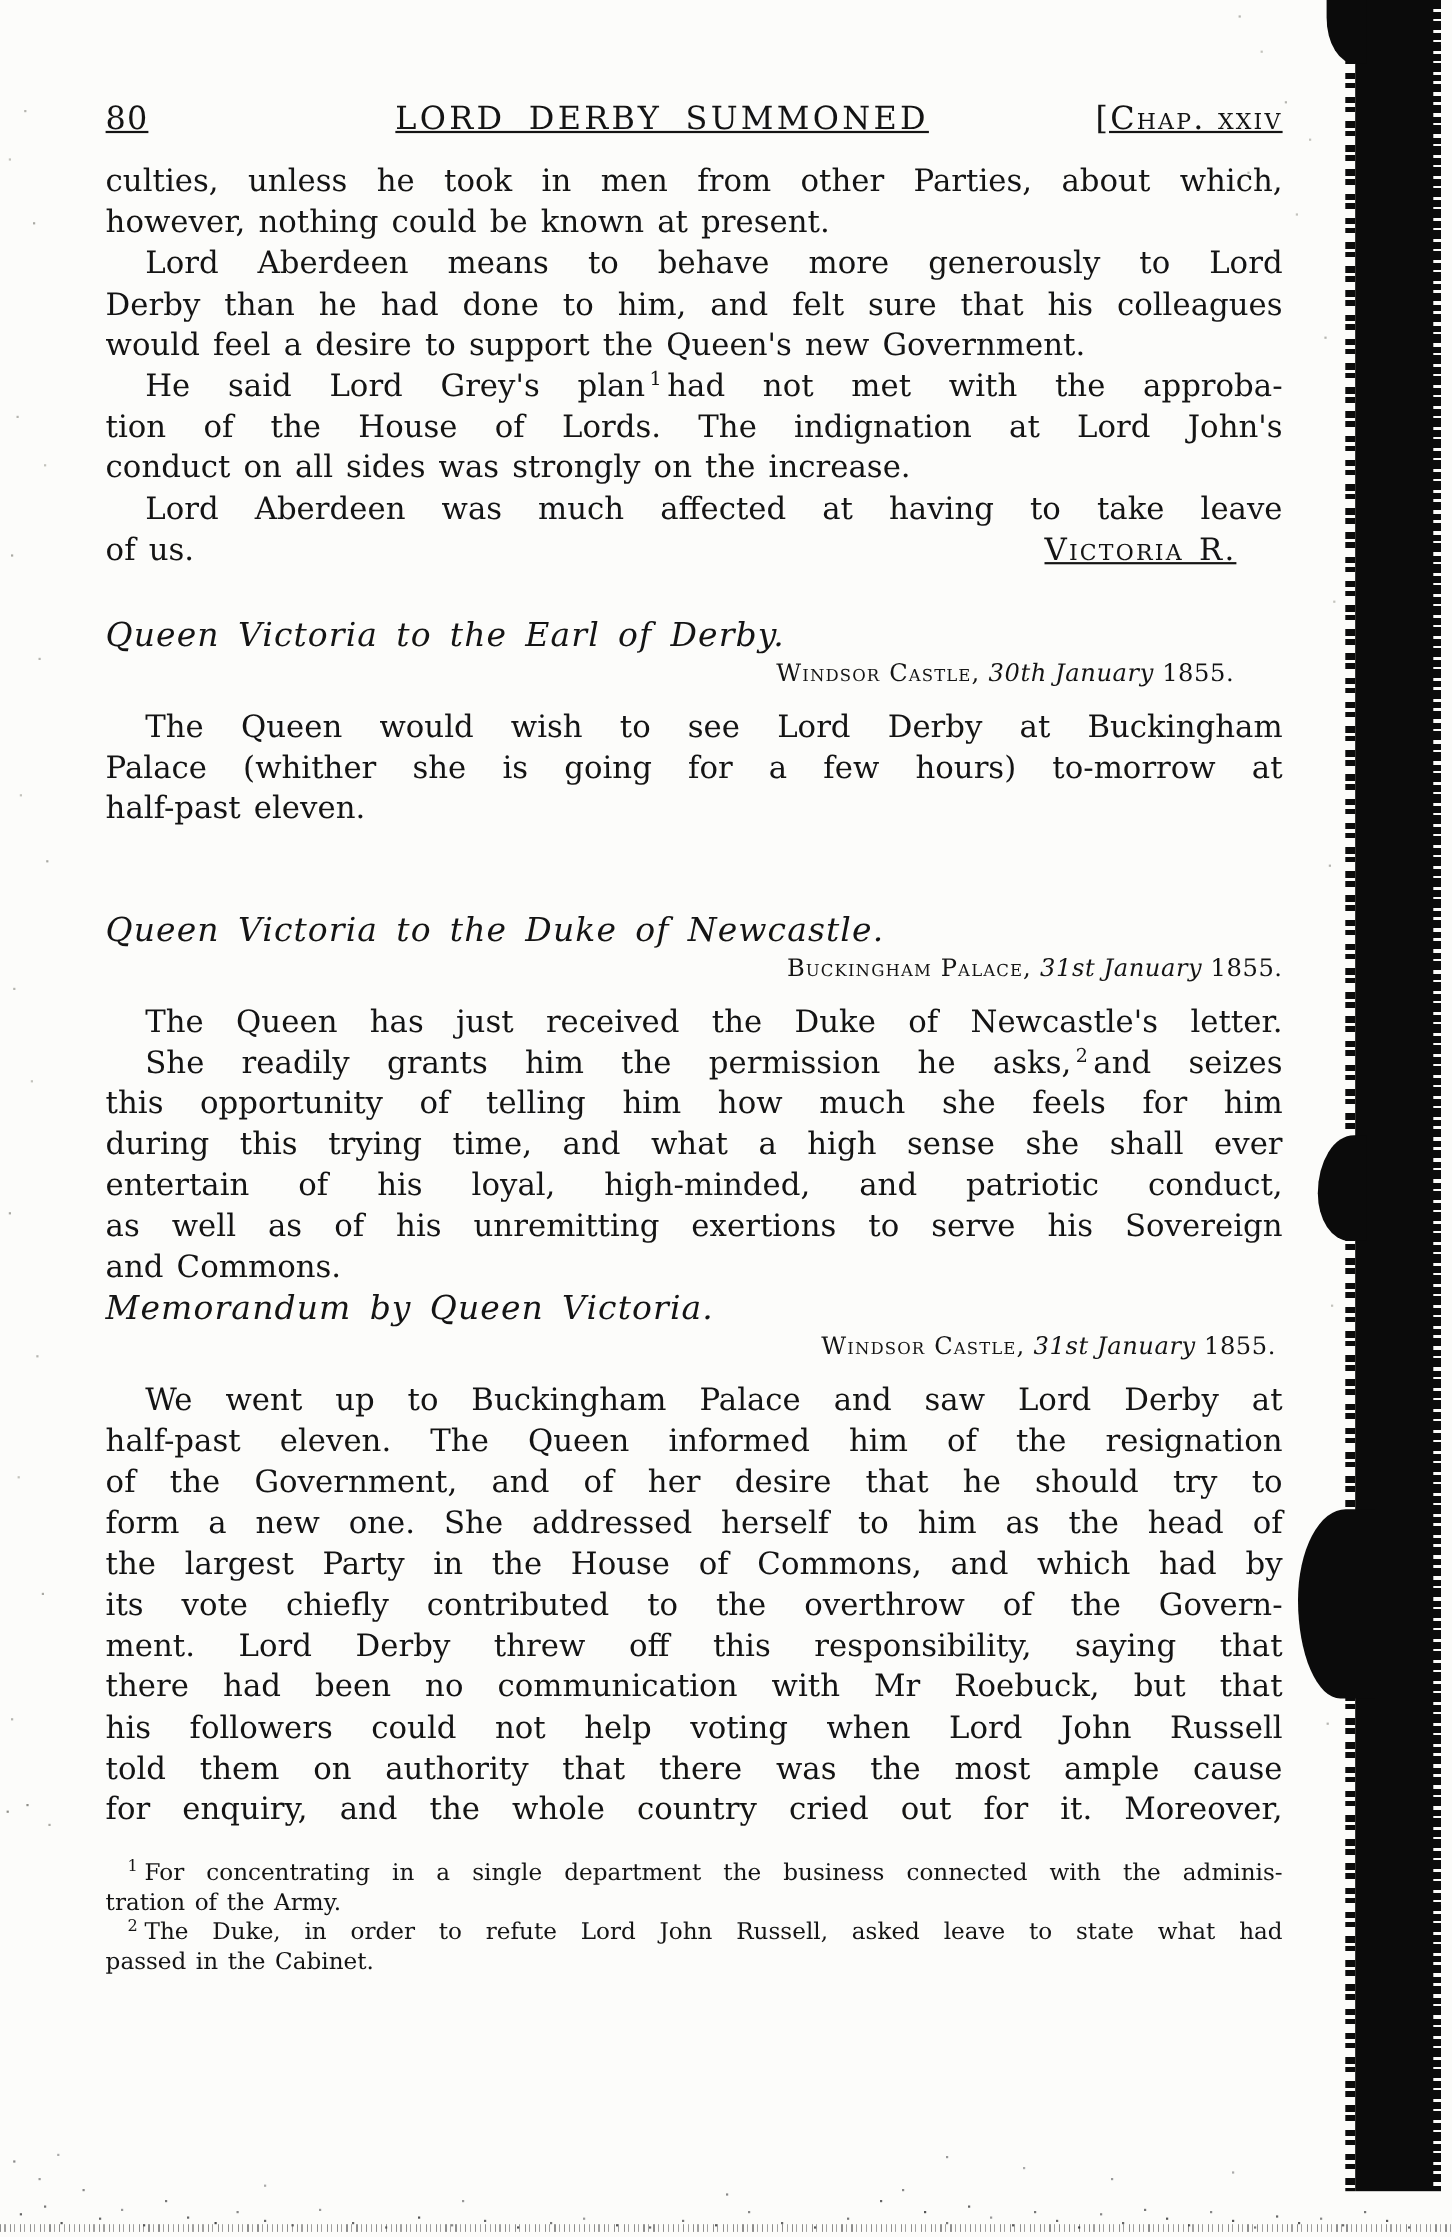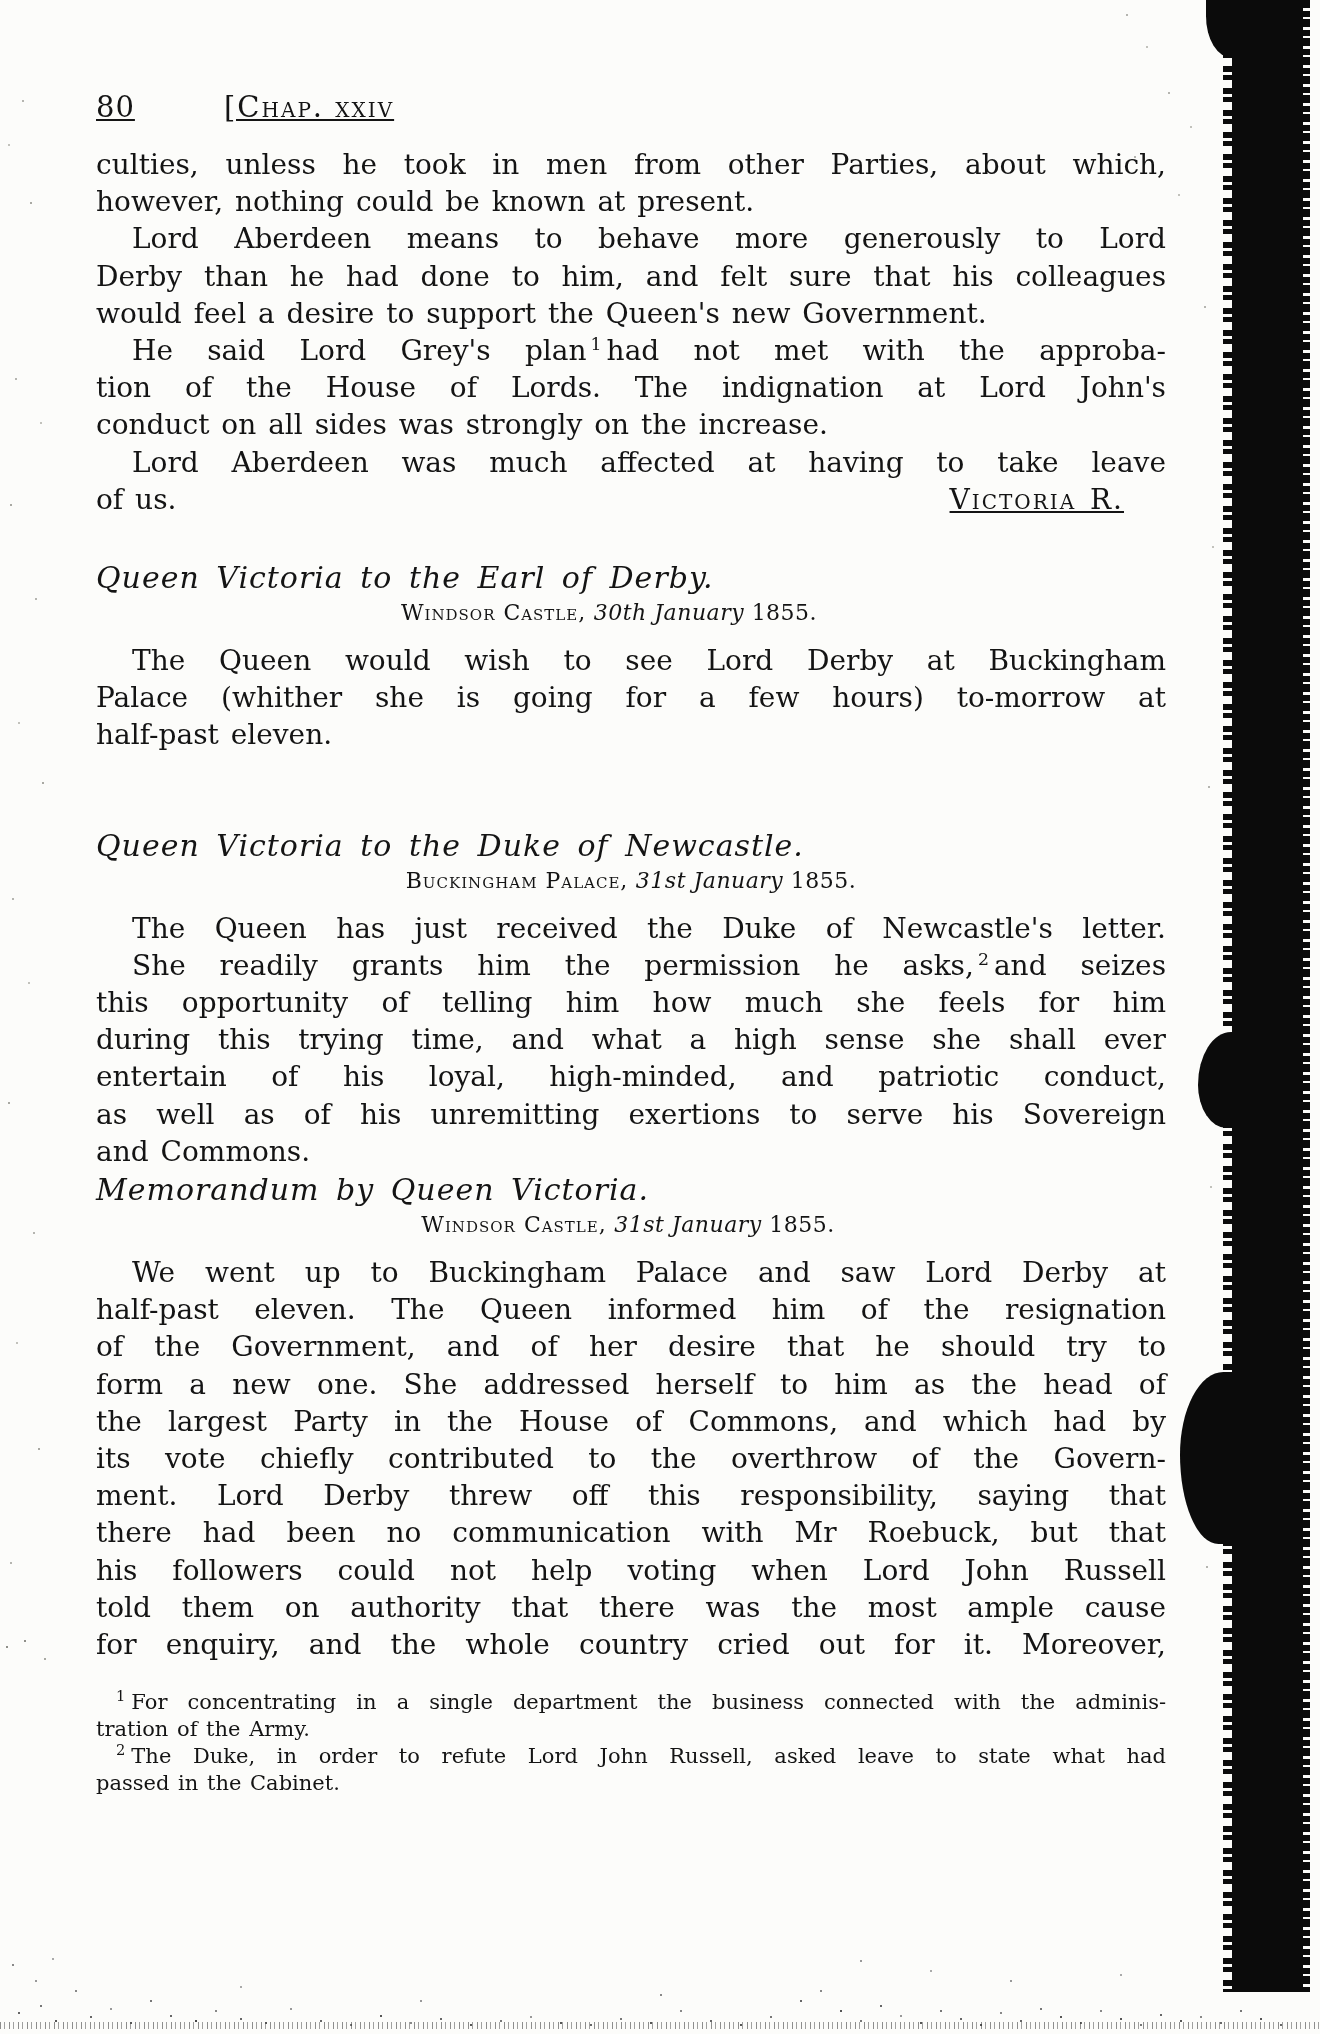--- a/index.html
+++ b/index.html
@@ -18,21 +18,21 @@
   .chapref { flex:0 0 auto; font-variant:small-caps; letter-spacing:2px; padding-left:8px; }
 
   
   .bl { font-size:28px; line-height:37.2px; word-spacing:3px; }
   .j  { text-align:justify; text-align-last:justify; }
   .ind{ text-indent:36px; }
   .fnref { font-size:62%; line-height:0; margin:0 5px 0 4px; }
 
   
   .lh { font-style:italic; font-size:30px; line-height:40px; text-align:left; letter-spacing:1px; word-spacing:6px; }
-  .dateline { font-size:22px; line-height:30px; text-align:center; margin-bottom:14px; letter-spacing:.5px; }
+  .dateline { font-size:22px; line-height:30px; text-align:right; margin-bottom:14px; letter-spacing:.5px; }
   .sc { font-variant:small-caps; letter-spacing:1px; }
   .it { font-style:italic; }
 
   .mt-l1 { margin-top:40px; }
   .mt-l2 { margin-top:72px; }
   .mt-l3 { }
   .dl-inset1 { padding-right:44px; }
   .dl-inset3 { padding-right:6px; }
 
   
@@ -87,20 +87,21 @@
 </style>
 </head>
 <body>
 
 <div class="scan">
 
   <div class="col">
 
     <div class="pagehead">
       <span class="pageno">80</span>
+      <span class="runtitle">LORD DERBY SUMMONED</span>
       <span class="chapref">[Chap. xxiv</span>
     </div>
 
     <div class="para">
       <div class="bl j">culties, unless he took in men from other Parties, about which,</div>
       <div class="bl">however, nothing could be known at present.</div>
     </div>
 
     <div class="para">
       <div class="bl j ind">Lord Aberdeen means to behave more generously to Lord</div>

